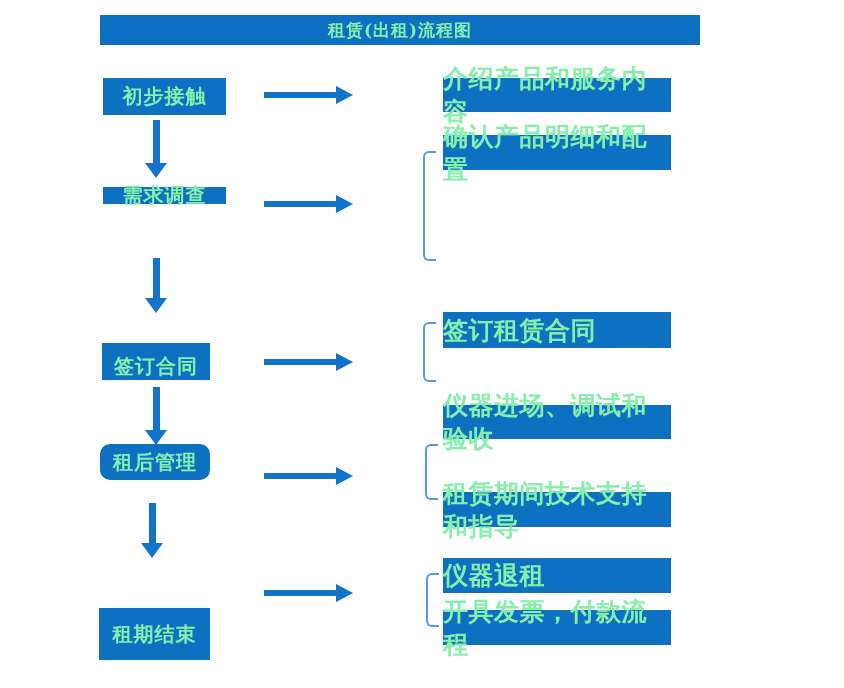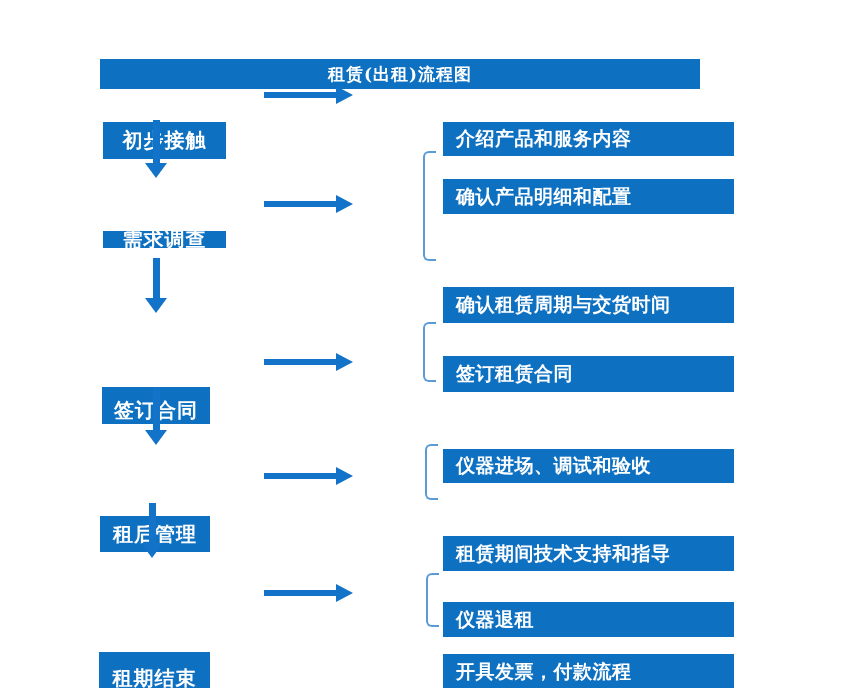--- a/index.html
+++ b/index.html
@@ -7,49 +7,47 @@
     position: relative;
     width: 844px;
     height: 688px;
     background: #ffffff;
     font-family: "DejaVu Serif", "Liberation Serif", serif;
     overflow: hidden;
   }
   .box {
     position: absolute;
     background: #0E70C1;
-    color: #ffffff;
+    color: #86efac;
     font-weight: bold;
     display: flex;
     align-items: center;
     box-sizing: border-box;
-    margin-top: 44px;
   }
   .title-bar {
     left: 100px; top: 15px; width: 600px; height: 30px;
     justify-content: center;
     font-size: 17px;
     letter-spacing: 1px;
   }
   .step {
     justify-content: center;
     font-size: 20px;
     letter-spacing: 1px;
   }
   .detail {
-    left: 443px; width: 291px;
-    padding-left: 13px;
-    font-size: 19px;
+    left: 443px; width: 228px;
+    font-size: 25px;
     letter-spacing: 0.5px;
   }
   
   .s1 { left: 103px; top: 78px;  width: 123px; height: 37px; }
   .s2 { left: 103px; top: 187px; width: 123px; height: 17px; }
   .s3 { left: 102px; top: 343px; width: 108px; height: 37px; align-items: flex-end; }
-  .s4 { left: 100px; top: 472px; width: 110px; height: 36px; }
+  .s4 { left: 100px; top: 444px; width: 110px; height: 36px; border-radius: 10px; }
   .s5 { left: 99px;  top: 608px; width: 111px; height: 52px; }
   
   .d1  { top: 78px;  height: 34px; }
   .d2  { top: 135px; height: 35px; }
   .d3  { top: 186px; height: 36px; }
   .d4  { top: 243px; height: 36px; }
   .d5  { top: 312px; height: 36px; }
   .d6  { top: 363px; height: 36px; }
   .d7  { top: 405px; height: 34px; }
   .d8  { top: 492px; height: 35px; }
@@ -151,23 +149,20 @@
   <div class="bracket br3"></div>
   <div class="bracket br4"></div>
   <div class="bracket br5"></div>
 
   <div class="box detail d1">
     <span>介绍产品和服务内容</span>
   </div>
   <div class="box detail d2">
     <span>确认产品明细和配置</span>
   </div>
-  <div class="box detail d4">
-    <span>确认租赁周期与交货时间</span>
-  </div>
   <div class="box detail d5">
     <span>签订租赁合同</span>
   </div>
   <div class="box detail d7">
     <span>仪器进场、调试和验收</span>
   </div>
   <div class="box detail d8">
     <span>租赁期间技术支持和指导</span>
   </div>
   <div class="box detail d9">

